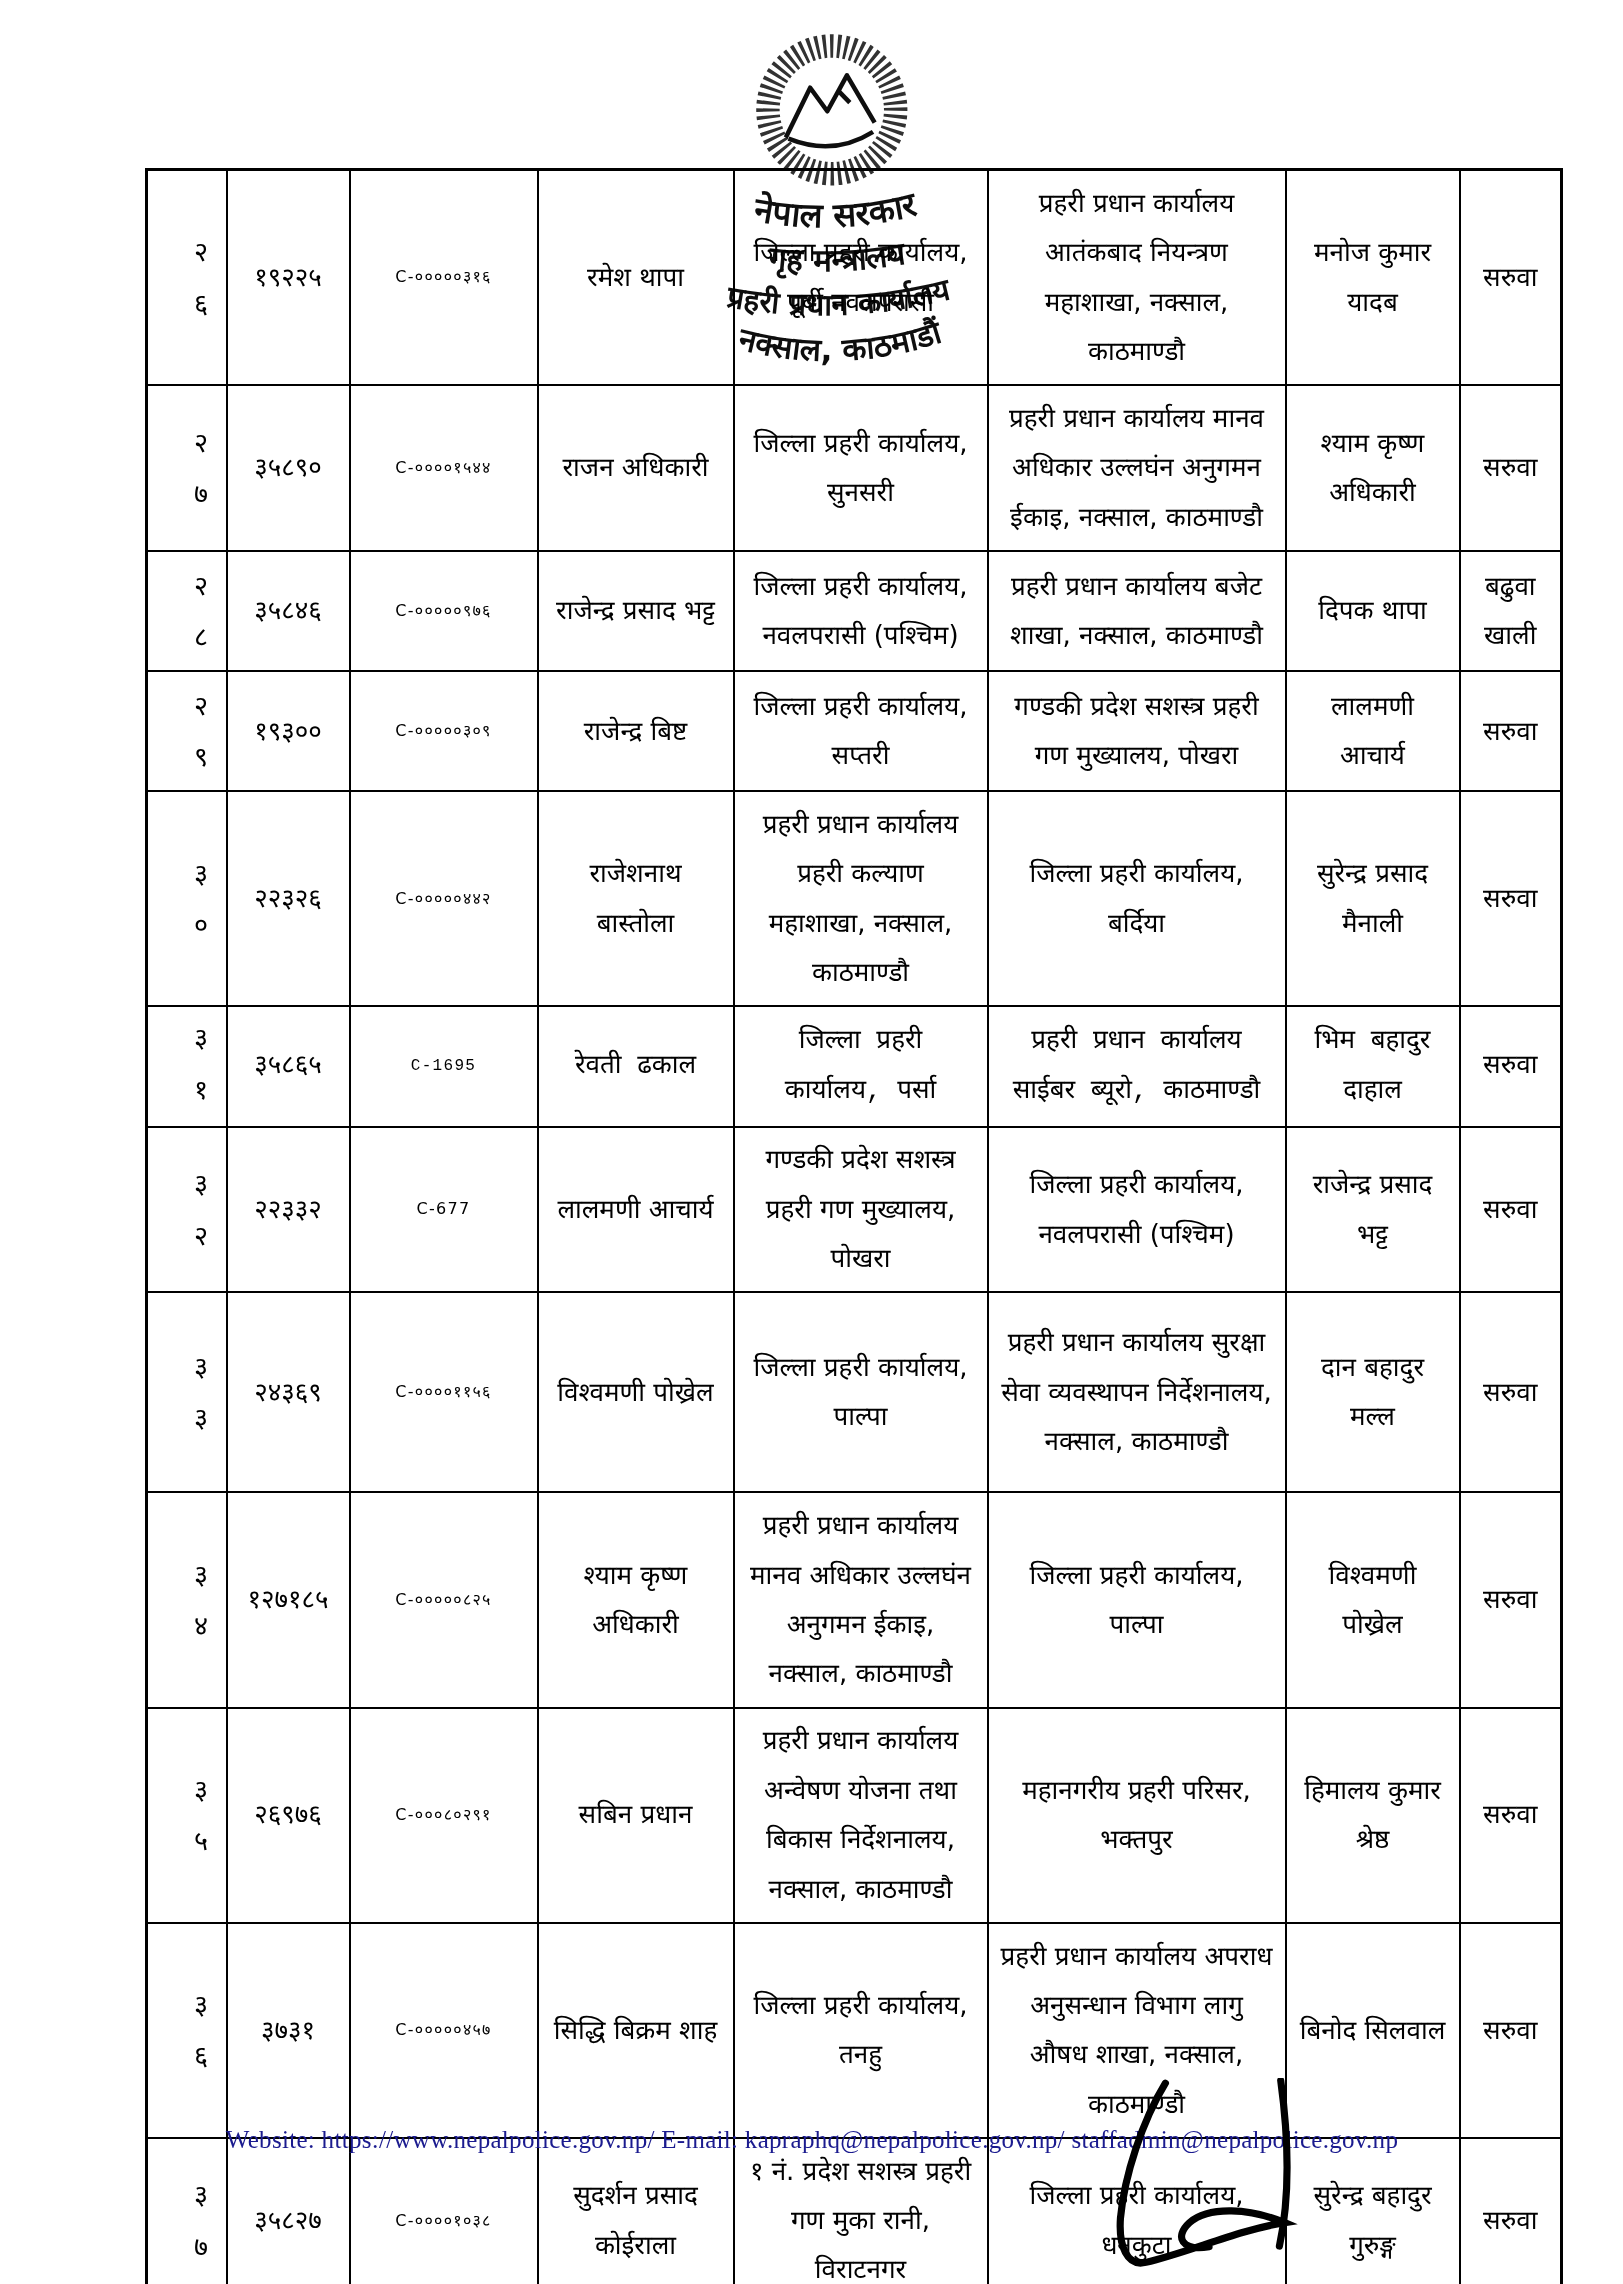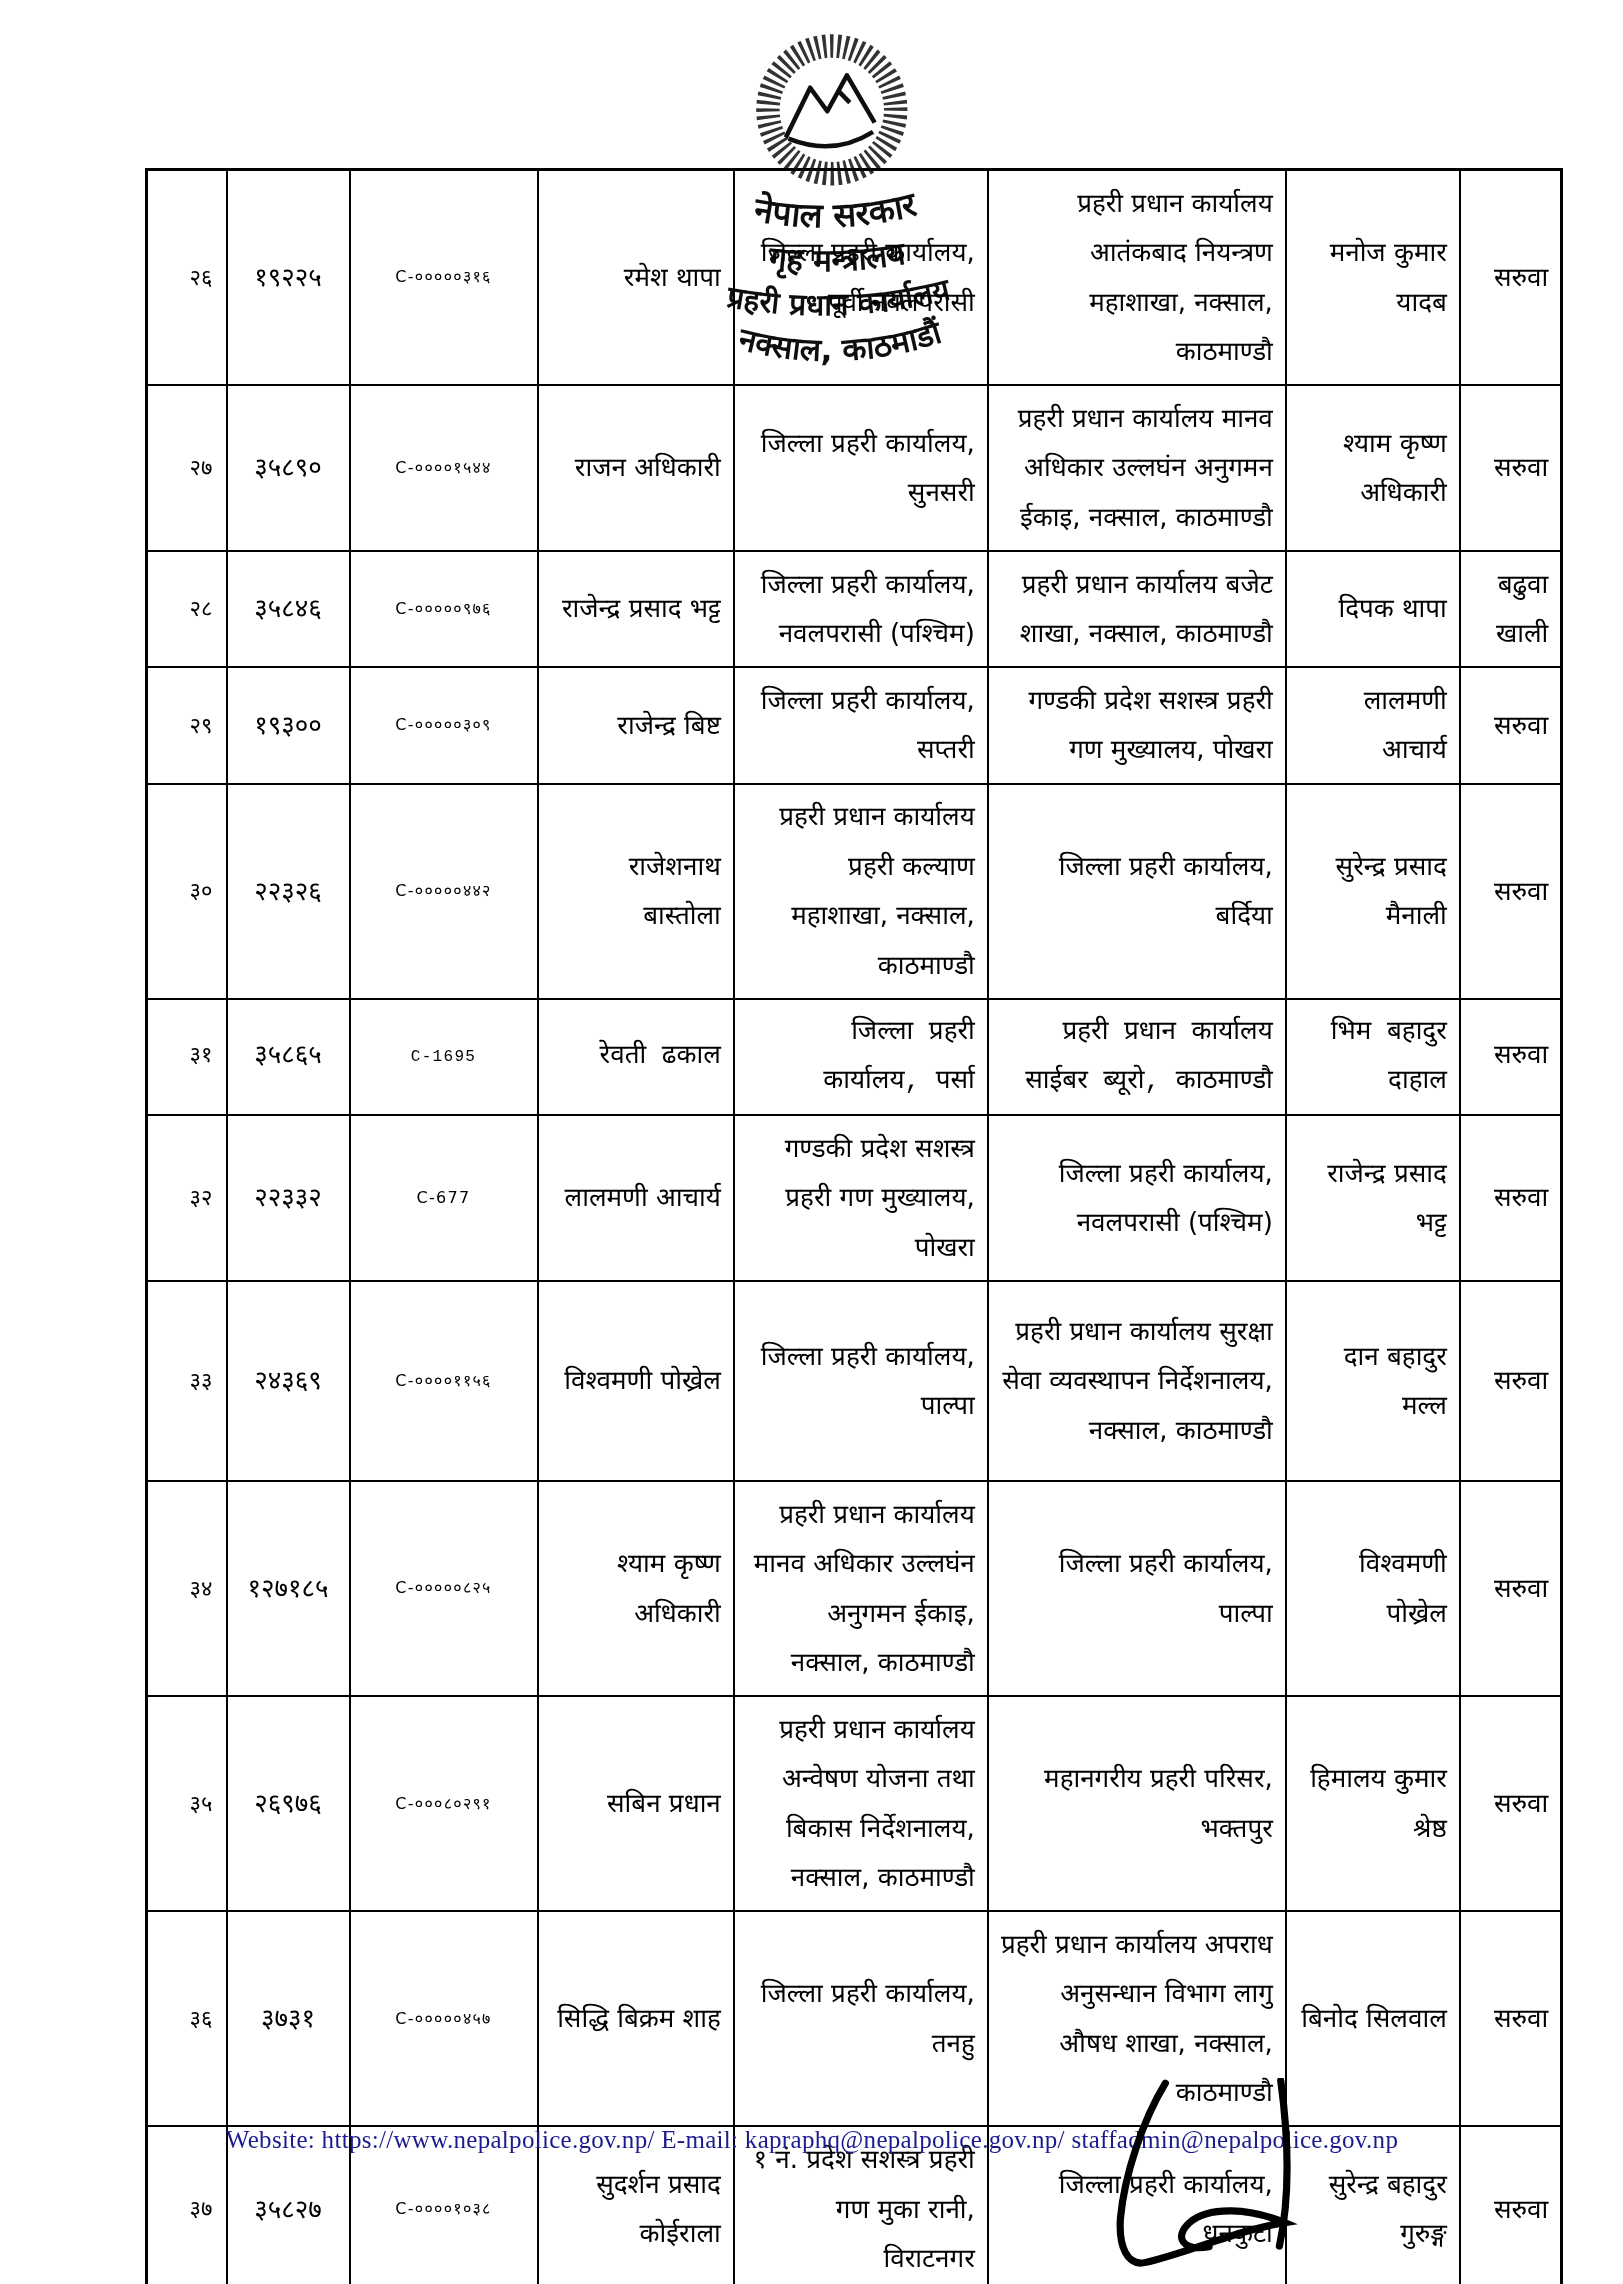--- a/index.html
+++ b/index.html
@@ -26,23 +26,23 @@
   .transfer-table td {
     border: 2px solid #000;
     padding: 7.8px 11.7px;
     font-size: 26px;
     line-height: 1.9;
     vertical-align: middle;
     word-wrap: break-word;
     overflow: hidden;
   }
   .transfer-table td.c-center { text-align: center; }
-  .transfer-table td.c-left   { text-align: right; }
+  .transfer-table td.c-left   { text-align: center; }
   .transfer-table td.cell-code { letter-spacing: 1.3px; font-size: 16px; }
-  .transfer-table td.cell-sn   { font-size: 22px; padding-left: 40px; }
+  .transfer-table td.cell-sn   { font-size: 27px; padding-left: 40px; }
 
   .stamp {
     position: absolute;
     left: 646px;
     top: 11.7px;
     width: 378px;
     height: 378px;
     z-index: 5;
     pointer-events: none;
     transform: rotate(-2deg);

